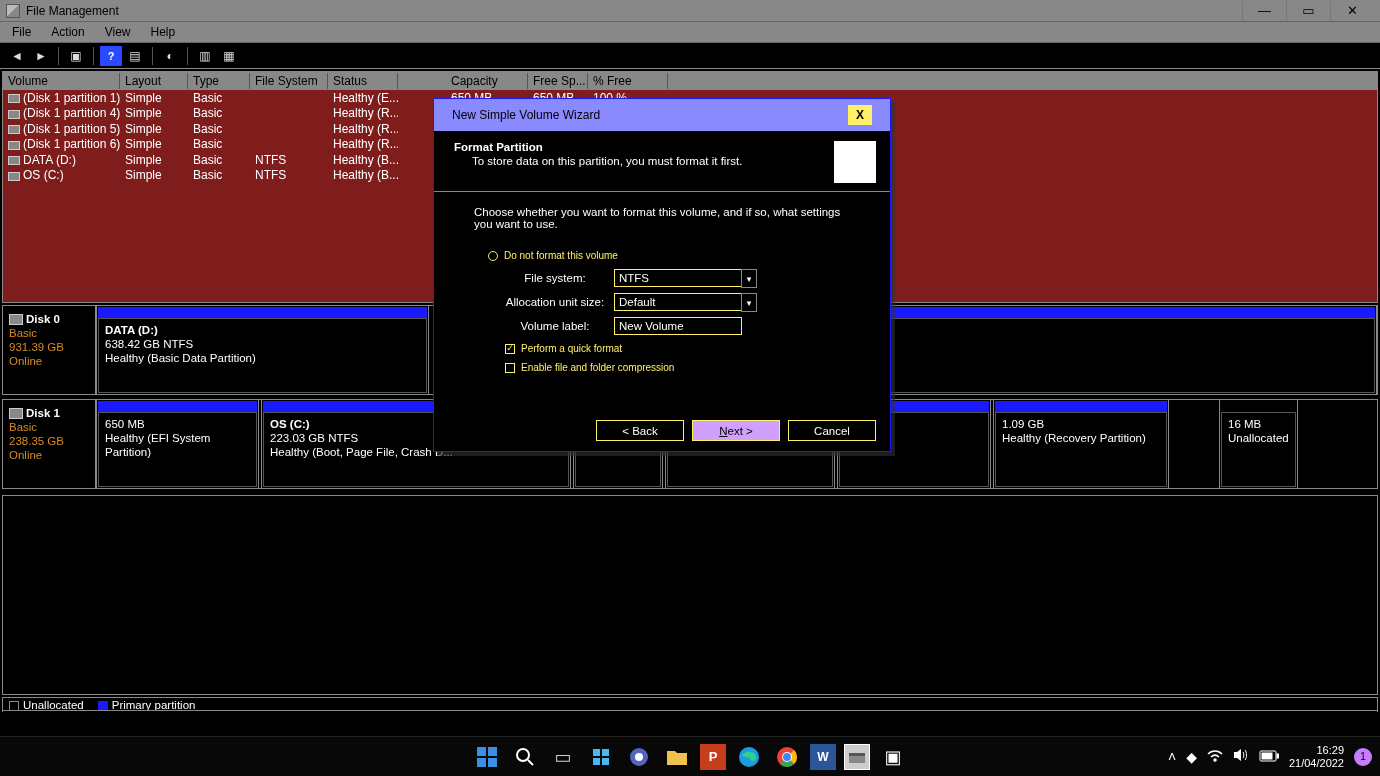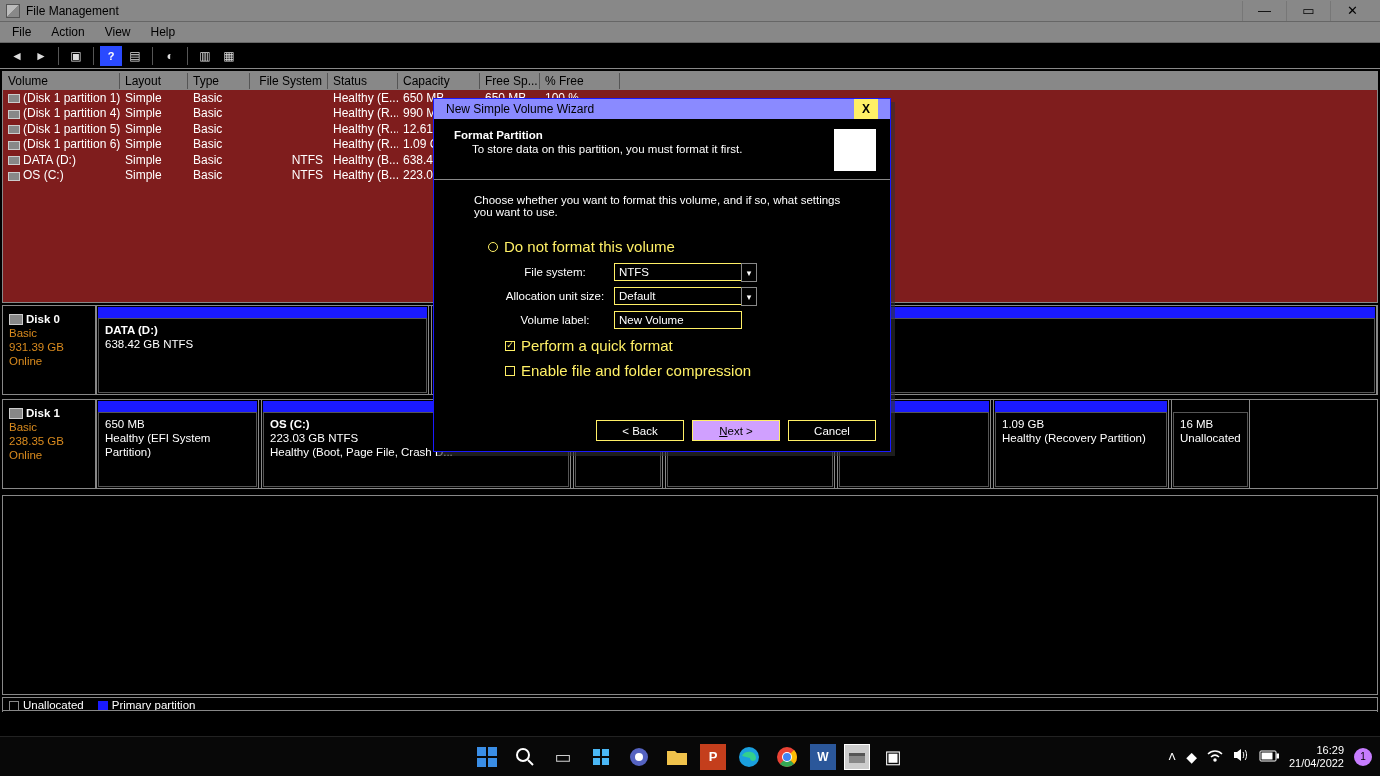--- a/index.html
+++ b/index.html
@@ -111,23 +111,23 @@
   height: 9px;
   background: #888;
   border: 1px solid #ccc;
   margin-right: 3px;
   vertical-align: middle;
 }
 
 .c-vol { width: 117px; }
 .c-layout { width: 68px; }
 .c-type { width: 62px; }
-.c-fs { width: 78px; text-align: right; }
+.c-fs { width: 78px; }
 .c-status { width: 70px; }
-.c-cap { width: 82px; }
+.c-cap { width: 82px; margin-left: 48px; }
 .c-free { width: 60px; }
 .c-pfree { width: 80px; }
 
 .lower-pane {
   height: 188px;
   margin: 2px;
 }
 .disk-row {
   display: flex;
   height: 90px;
@@ -158,21 +158,21 @@
 }
 .partition {
   border-right: 1px solid #888;
   border-left: 1px solid #888;
   display: flex;
   flex-direction: column;
   padding: 1px 1px;
   margin-right: 2px;
   position: relative;
 }
-.partition:last-child { margin-right: 0; }
+.partition:last-child { margin-right: 0; margin-left: 48px; }
 .part-stripe {
   height: 11px;
   margin: 0px;
 }
 .stripe-blue {
   background: #1a1aff;
   border: 2px solid #1a1aff;
 }
 .stripe-black { background: #000; border: 2px solid #000; }
 .part-body {
@@ -218,26 +218,26 @@
   left: 433px;
   top: 98px;
   width: 458px;
   height: 354px;
   background: #000;
   border: 1px solid #1a1aff;
   box-shadow: 4px 4px 0 rgba(50,50,50,0.6);
   z-index: 100;
 }
 .dlg-title {
-  height: 20px;
+  height: 32px;
   background: #8a8aff;
   color: #000;
   display: flex;
   align-items: center;
-  padding: 0 12px;
+  padding: 0 18px;
   font-size: 12px;
 }
 .dlg-close {
   margin-left: auto;
   width: 24px;
   height: 20px;
   background: #fff066;
   color: #000;
   display: flex;
   align-items: center;
@@ -262,21 +262,21 @@
 }
 .dlg-body {
   padding: 14px 30px 10px 40px;
   font-size: 11.5px;
   color: #fff;
 }
 .dlg-prompt { margin-bottom: 20px; }
 .radio-row, .chk-row {
   color: #fff066;
   margin-bottom: 8px;
-  font-size: 15px;
+  font-size: 10px;
   display: flex;
   align-items: center;
 }
 .radio-glyph {
   width: 10px; height: 10px;
   border: 1px solid #fff066;
   border-radius: 50%;
   margin-right: 6px;
   display: inline-flex;
   align-items: center; justify-content: center;
@@ -521,20 +521,21 @@
       <div class="dstat">Basic</div>
       <div class="dstat">931.39 GB</div>
       <div class="dstat">Online</div>
     </div>
     <div class="part-area">
       <div class="partition" style="flex:0 0 333px;">
         <div class="part-stripe stripe-blue"></div>
         <div class="part-body">
           <div class="ptitle">DATA  (D:)</div>
           <div>638.42 GB NTFS</div>
+          <div>Healthy (Basic Data Partition)</div>
         </div>
       </div>
       <div class="partition" style="flex:1;">
         <div class="part-stripe stripe-blue"></div>
         <div class="part-body"></div>
       </div>
     </div>
   </div>
 
   <div class="disk-row">

